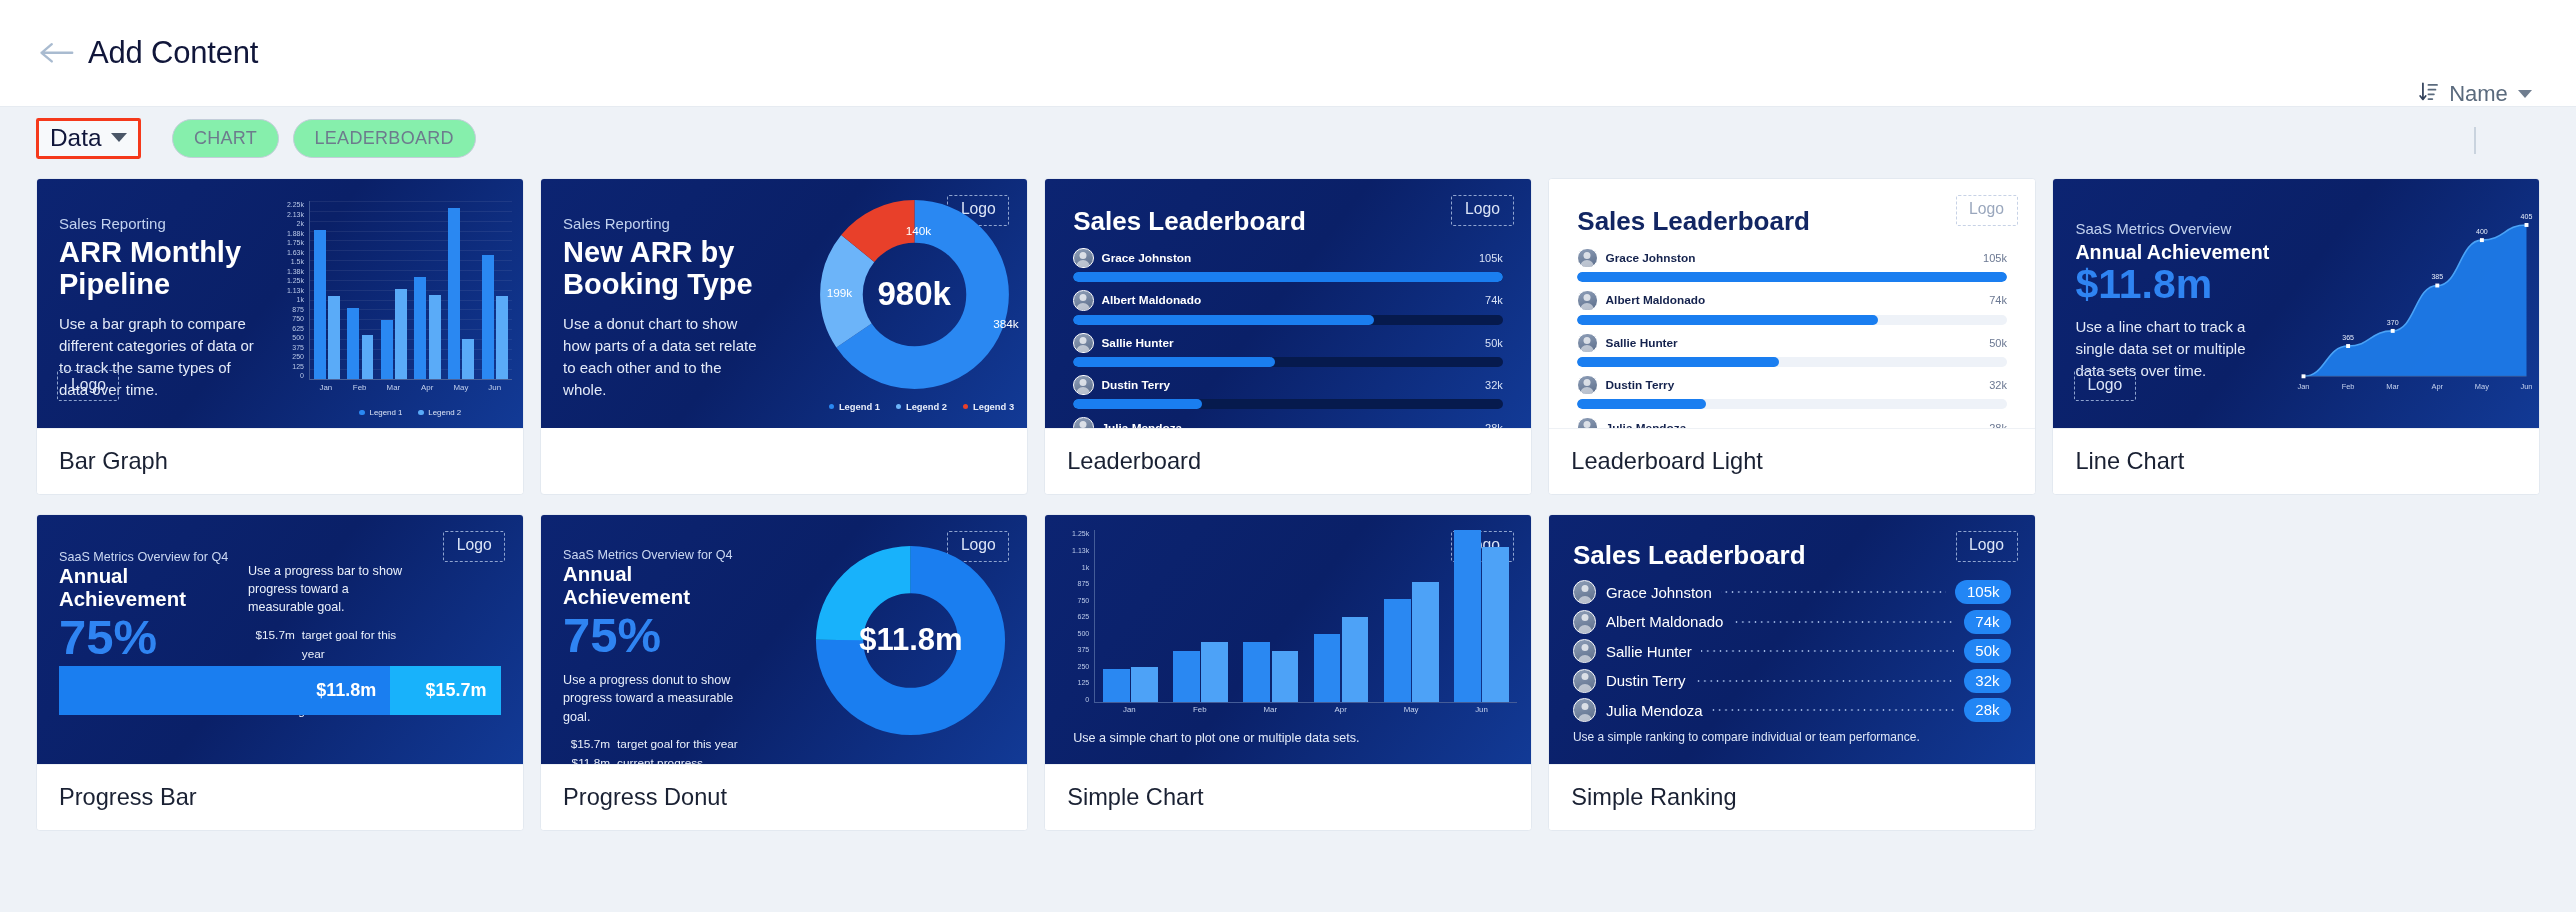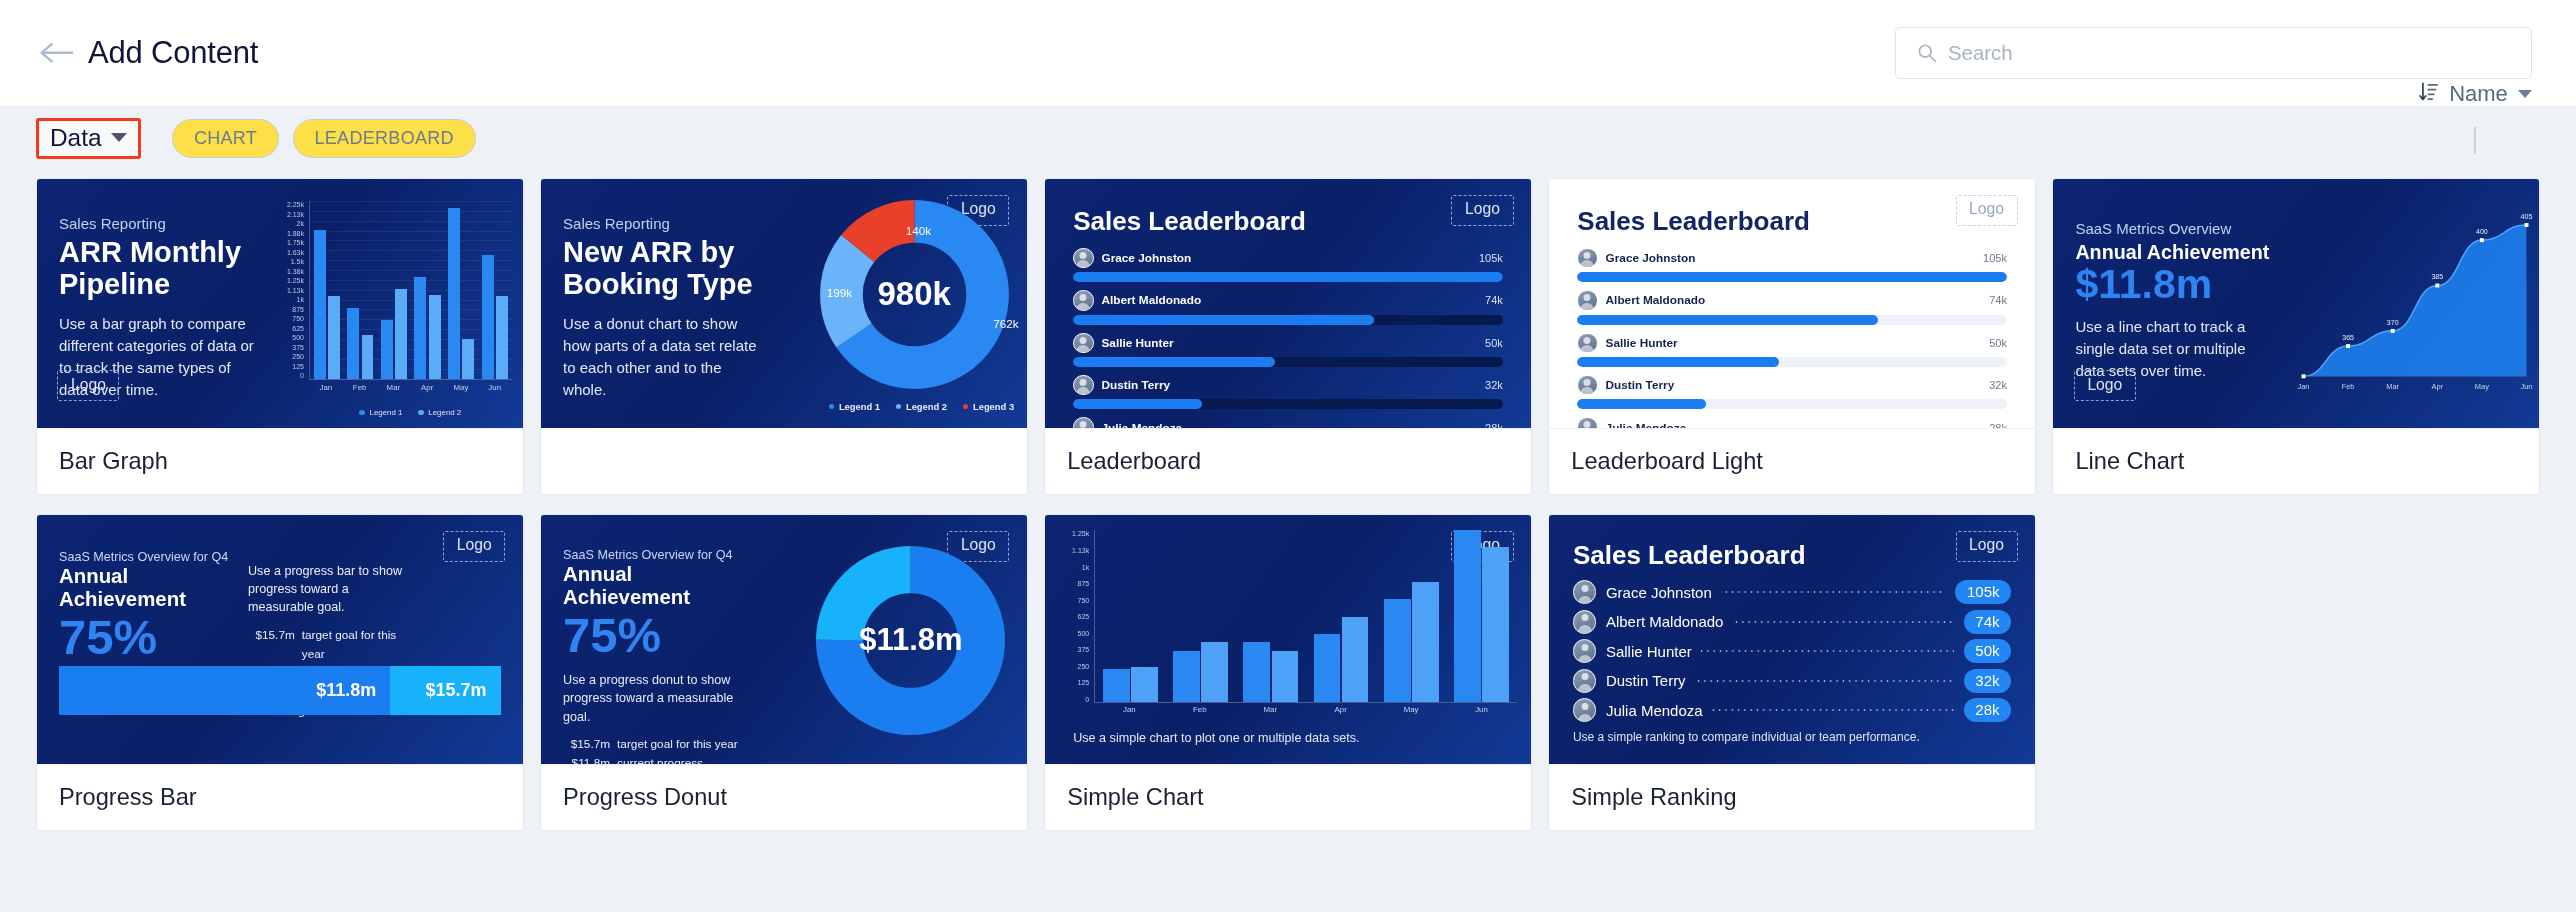--- a/index.html
+++ b/index.html
@@ -57,21 +57,21 @@
   .caret {
     width: 0; height: 0;
     border-left: 8.6px solid transparent;
     border-right: 8.6px solid transparent;
     border-top: 9.4px solid #4a5667;
   }
   .chips { display: flex; align-items: center; gap: 13.4px; margin-left: 31px; }
   .chip {
     border: 0.8px solid #c3cdda; border-radius: 22px;
     padding: 7.9px 21px 8.6px; font-size: 18px; color: #6d7b8d;
-    background: #fde047; cursor: pointer; letter-spacing: 0.3px;
+    background: #86efac; cursor: pointer; letter-spacing: 0.3px;
   }
   .toolbar-right {
     margin-left: auto; display: flex; align-items: center; gap: 20.4px; flex-direction: column;
   }
   .sort-ctl { display: flex; align-items: center; gap: 10.2px; cursor: pointer; }
   .sort-ctl .sname { font-size: 22px; color: #5a6a7d; }
   .sort-ctl .caret { border-top-color: #6f7d8f; border-left-width: 7.9px;
     border-right-width: 7.9px; border-top-width: 8.6px; }
   .vdiv { width: 1.6px; height: 27px; background: #c9d3de; }
   .filter-btn { cursor: pointer; display:flex; align-items:center; }
@@ -256,29 +256,20 @@
 <body>
 
 <div class="header">
   <div class="back-arrow">
     <svg width="35" height="23.6" viewBox="0 0 44 30">
       <path d="M16 4 L3 15 L16 26 M3 15 H42" stroke="#a9bbd0" stroke-width="3" fill="none" stroke-linecap="round" stroke-linejoin="round"></path>
     </svg>
   </div>
   <div class="page-title">Add Content</div>
   <div class="header-spacer"></div>
-  <div class="search-wrap">
-    <span class="s-icon">
-      <svg width="20.4" height="20.4" viewBox="0 0 26 26">
-        <circle cx="10.5" cy="10.5" r="7.5" stroke="#aeb7c4" stroke-width="2.3" fill="none"></circle>
-        <line x1="16.3" y1="16.3" x2="23.5" y2="23.5" stroke="#aeb7c4" stroke-width="2.3" stroke-linecap="round"></line>
-      </svg>
-    </span>
-    <input class="search-input" type="text" placeholder="Search" style="">
-  </div>
 </div>
 
 <div class="toolbar">
   <div class="data-dd">
     <span class="lbl">Data</span>
     <span class="caret"></span>
   </div>
   <div class="chips">
     <div class="chip">CHART</div>
     <div class="chip">LEADERBOARD</div>
@@ -418,21 +409,21 @@
       <div class="logo-ph">Logo</div>
       <div class="donut-wrap">
         <svg width="203" height="203" viewBox="0 0 100 100" id="donut1">
             <circle cx="50" cy="50" r="36" fill="none" stroke="#2a88f2" stroke-width="21" stroke-dasharray="147.949779743343 226.1946710584651" stroke-dashoffset="0" transform="rotate(-90 50 50)"></circle>
             <circle cx="50" cy="50" r="36" fill="none" stroke="#6cb4f9" stroke-width="21" stroke-dasharray="45.931366878198524 226.1946710584651" stroke-dashoffset="-147.949779743343" transform="rotate(-90 50 50)"></circle>
             <circle cx="50" cy="50" r="36" fill="none" stroke="#e8402a" stroke-width="21" stroke-dasharray="32.313524436923586 226.1946710584651" stroke-dashoffset="-193.88114662154152" transform="rotate(-90 50 50)"></circle>
           </svg>
         <div class="donut-center">980k</div>
         <div class="dlbl" style="left:93px; top:31px;">140k</div>
         <div class="dlbl" style="left:14px; top:93px;">199k</div>
-        <div class="dlbl" style="right:-3.1px; top:124px;">762k</div>
+        <div class="dlbl" style="right:-3.1px; top:124px;">384k</div>
       </div>
       <div class="donut-legend" id="donut1-leg">
           <div>
             <span class="dot" style="background: rgb(42, 136, 242);"></span>
             <span>Legend 1</span>
           </div>
           <div>
             <span class="dot" style="background: rgb(108, 180, 249);"></span>
             <span>Legend 2</span>
           </div>

